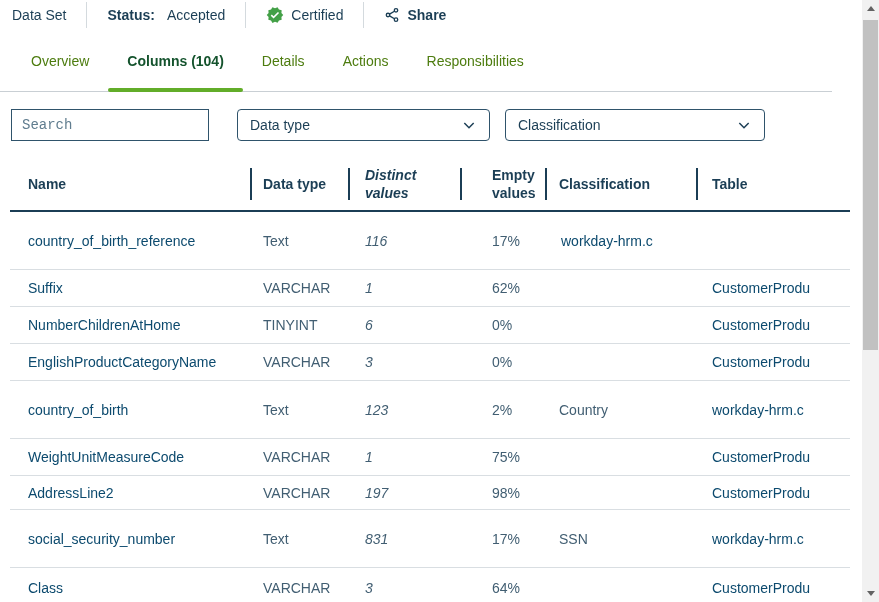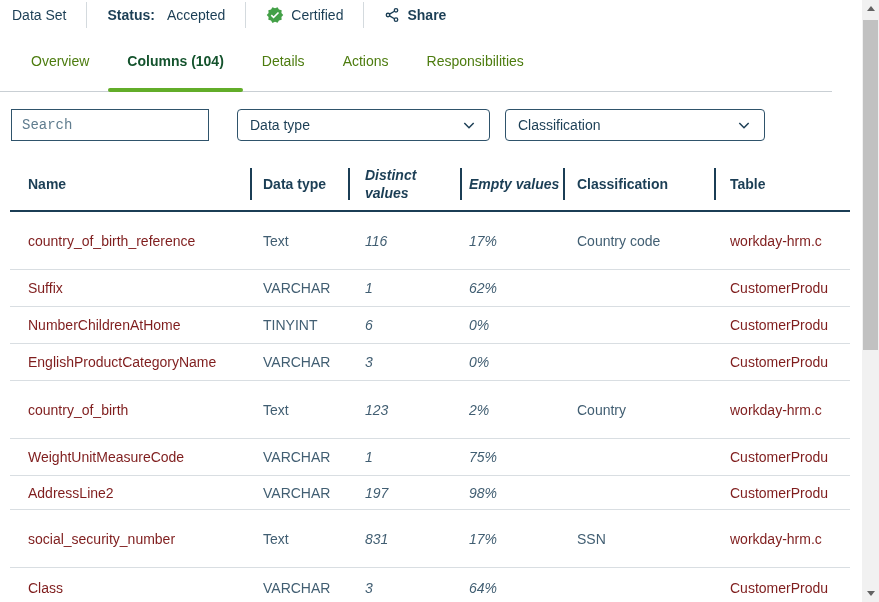--- a/index.html
+++ b/index.html
@@ -44,25 +44,25 @@
   .th { font-weight:bold; color:#1b3e55; line-height:1.25; position:relative;
         display:flex; align-items:center; height:100%; }
   .th + .th::before { content:""; position:absolute; left:0; top:9px; bottom:10px;
                       width:1.5px; background:#1b3e55; }
   .tr { display:flex; align-items:center; height:37px; border-bottom:1px solid #d9dee2; }
   .tr.tall { height:58px; }
   .tr.last { height:40px; border-bottom:none; }
   .c-name  { width:240px; padding-left:18px; }
   .c-dtype { width:98px;  padding-left:13px; }
   .c-dist  { width:112px; padding-left:17px;font-style:italic; }
-  .c-empty { width:103px; padding-left:9px;font-style:italic; }
+  .c-empty { width:85px; padding-left:32px; }
   .c-class { width:151px; padding-left:14px; }
   .c-table { flex:1; padding-left:16px; white-space:nowrap; }
   .td { color:#415e72; }
-  .td a { color:#7f1d1d; text-decoration:none; cursor:pointer; white-space:nowrap; }
+  .td a { color:#0c4a6e; text-decoration:none; cursor:pointer; white-space:nowrap; }
 
   
   .scrollbar { position:absolute; right:0; top:0; width:17px; height:602px; background:#f1f1f1; }
   .sb-btn { position:absolute; left:0; width:17px; height:17px; background:#f1f1f1;
             display:flex; align-items:center; justify-content:center; cursor:pointer; }
   .sb-up { top:0; } .sb-down { bottom:0; }
   .tri-up { width:0; height:0; border-left:4px solid transparent; border-right:4px solid transparent;
             border-bottom:5px solid #636363; }
   .tri-down { width:0; height:0; border-left:4px solid transparent; border-right:4px solid transparent;
               border-top:5px solid #636363; }
@@ -142,21 +142,20 @@
         <div class="th c-empty">Empty values</div>
         <div class="th c-class">Classification</div>
         <div class="th c-table">Table</div>
       </div>
 
       <div class="tr tall">
         <div class="td c-name"><a>country_of_birth_reference</a></div>
         <div class="td c-dtype">Text</div>
         <div class="td c-dist">116</div>
         <div class="td c-empty">17%</div>
-        <div class="td c-class">Country code</div>
         <div class="td c-table"><a>workday-hrm.c</a></div>
       </div>
 
       <div class="tr">
         <div class="td c-name"><a>Suffix</a></div>
         <div class="td c-dtype">VARCHAR</div>
         <div class="td c-dist">1</div>
         <div class="td c-empty">62%</div>
         <div class="td c-class"></div>
         <div class="td c-table"><a>CustomerProdu</a></div>

